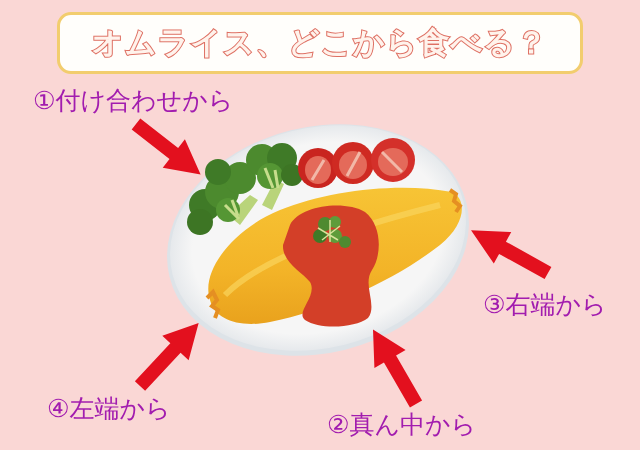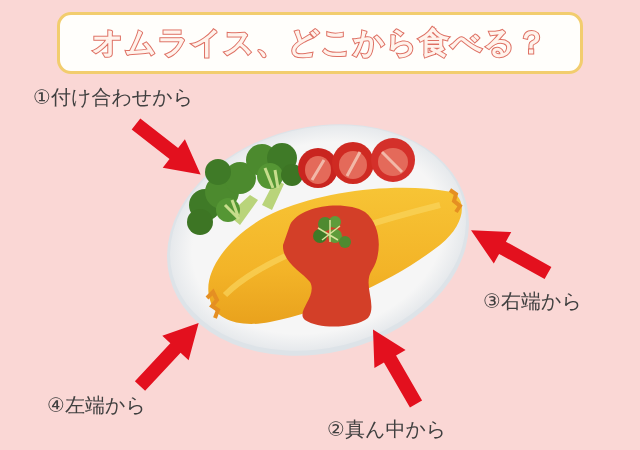--- a/index.html
+++ b/index.html
@@ -22,22 +22,22 @@
     font-weight: bold;
     font-size: 31px;
     color: #fff3ec;
     -webkit-text-stroke: 2px #de6f62;
     paint-order: stroke fill;
     letter-spacing: 1px;
   }
   .label {
     position: absolute;
     font-family: "DejaVu Sans", sans-serif;
-    font-size: 20px;
-    color: #404040;
+    font-size: 25px;
+    color: #a21caf;
     white-space: nowrap;
   }
   .scene { position: absolute; left: 0; top: 0; }
 </style>
 </head>
 <body>
 
 <div class="title-box">
   <span class="title-text">オムライス、どこから食べる？</span>
 </div>
@@ -114,13 +114,13 @@
 
     <polygon points="0,-7 52,-7 52,-18 86,0 52,18 52,7 0,7" transform="translate(140,386) rotate(-47)"></polygon>
 
     <polygon points="0,-7 52,-7 52,-18 86,0 52,18 52,7 0,7" transform="translate(416,404) rotate(240)"></polygon>
   </g>
 </svg>
 
 <span class="label" style="left:33px; top:84px;">①付け合わせから</span>
 <span class="label" style="left:483px; top:288px;">③右端から</span>
 <span class="label" style="left:47px; top:392px;">④左端から</span>
-<span class="label" style="left:327px; top:408px;margin-top:8px;">②真ん中から</span>
+<span class="label" style="left:327px; top:408px;">②真ん中から</span>
 
 </body></html>

